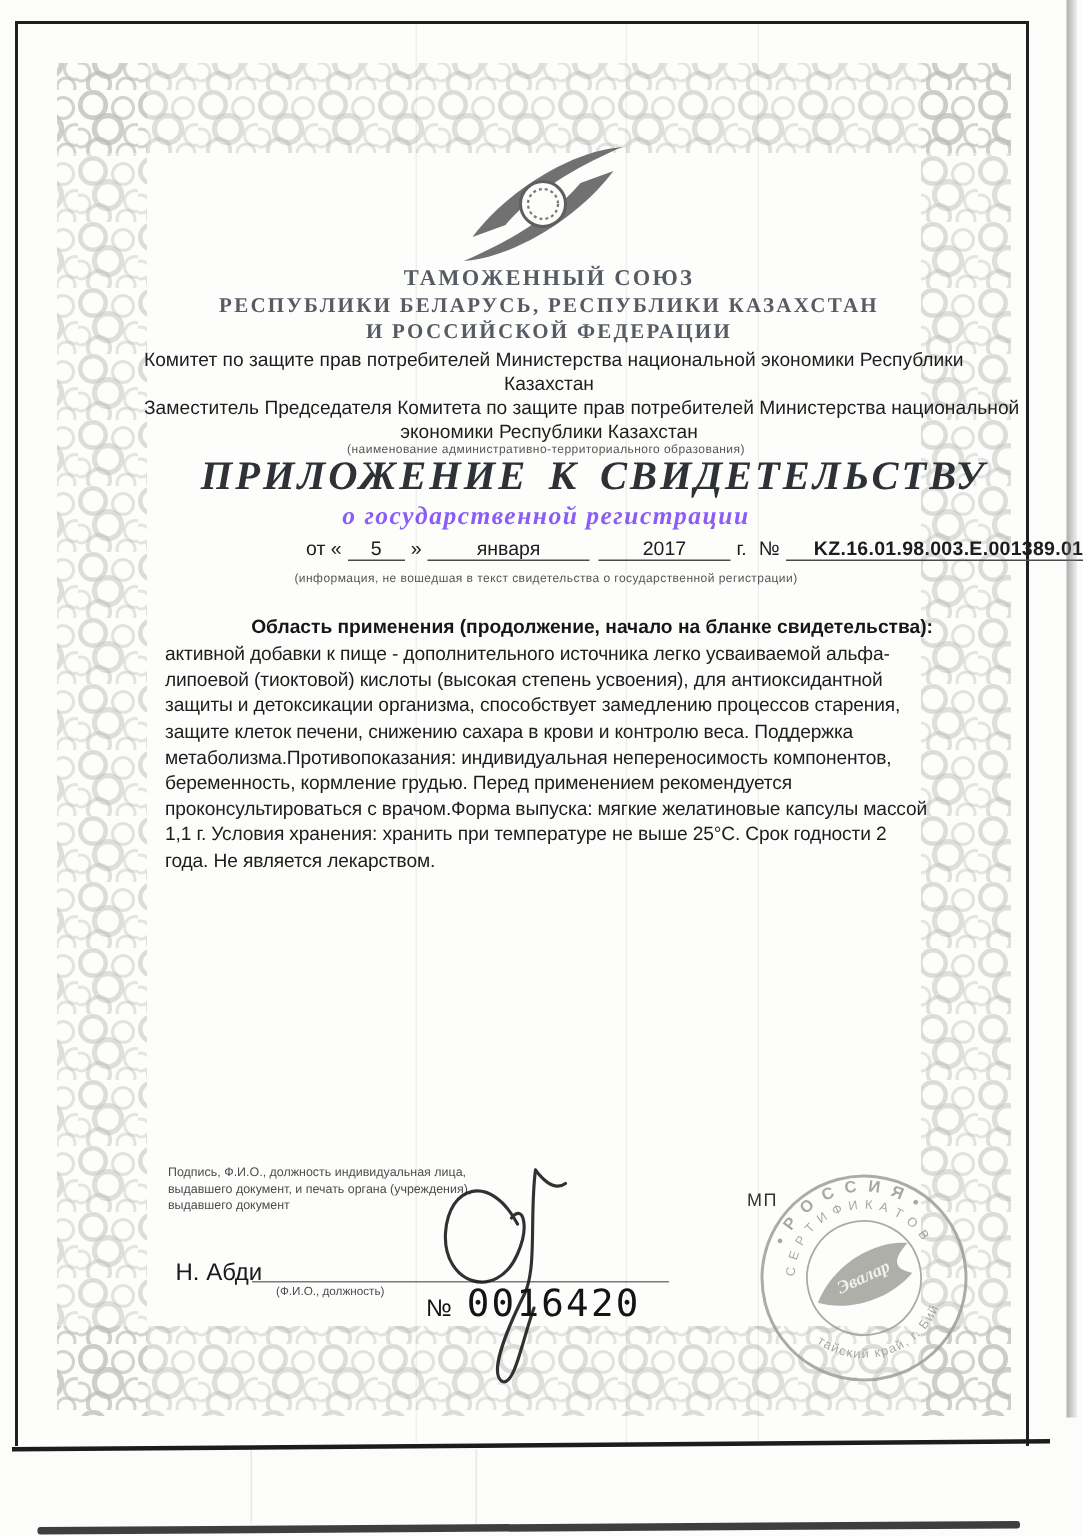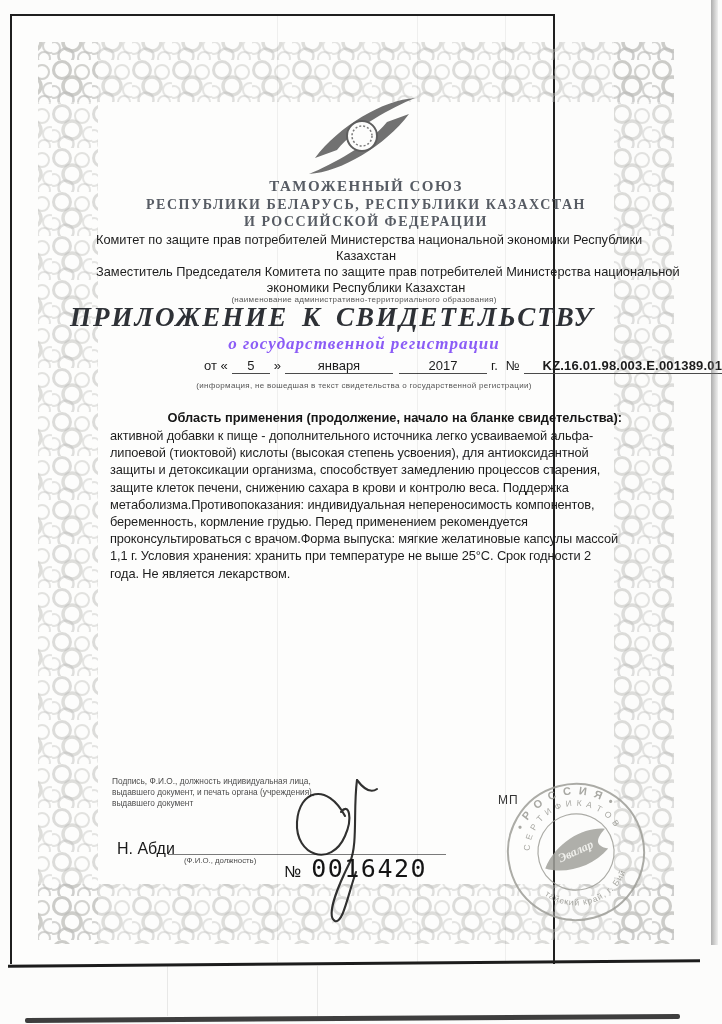--- a/index.html
+++ b/index.html
@@ -3,39 +3,39 @@
 <meta charset="utf-8">
 <style>
   html,body{margin:0;padding:0;}
   body{
     width:722px;height:1024px;position:relative;overflow:hidden;
     background:#fcfcfb;
     font-family:"Liberation Sans",sans-serif;
     color:#222;
   }
   .paper{
-    position:absolute;left:10px;top:14px;width:545px;height:950px;
+    position:absolute;left:10px;top:14px;width:676px;height:950px;
     background:#fdfdfc;
     border-top:2px solid #1f1f1f;border-left:2px solid #1f1f1f;border-right:2px solid #1f1f1f;
     box-sizing:border-box;
   }
   .lace-svg{position:absolute;left:0;top:0;pointer-events:none;}
   .emblem{position:absolute;left:275px;top:80px;}
   .hdr-line{position:absolute;left:84px;width:540px;text-align:center;white-space:nowrap;
     font-family:"Liberation Serif",serif;font-weight:bold;color:#575c64;letter-spacing:1.5px;}
   .hdr1{top:162px;font-size:15px;}
   .hdr2{top:181px;font-size:14px;}
   .hdr3{top:198px;font-size:14px;}
   .auth-line{position:absolute;left:84px;width:540px;text-align:center;white-space:nowrap;
     font-size:12.8px;color:#1d1d1d;}
   .auth1{top:216px;} .auth2{top:232px;} .auth3{top:248px;} .auth4{top:264px;}
   .small-caption{position:absolute;left:98px;width:508px;text-align:center;
     font-size:8px;color:#555;letter-spacing:.3px;white-space:nowrap;}
   .cap1{top:279px;} .cap2{top:365px;}
-  .doc-title{position:absolute;left:58px;top:286px;width:588px;text-align:left;white-space:nowrap;
+  .doc-title{position:absolute;left:58px;top:286px;width:588px;text-align:right;white-space:nowrap;
     font-family:"Liberation Serif",serif;font-style:italic;font-weight:bold;
     font-size:27px;letter-spacing:2px;word-spacing:5px;color:#2e3136;}
   .doc-subtitle{position:absolute;left:98px;top:318px;width:508px;text-align:center;white-space:nowrap;
     font-family:"Liberation Serif",serif;font-style:italic;font-weight:bold;
     font-size:17px;letter-spacing:1px;color:#8b5cf6;}
   .date-row{position:absolute;left:188px;top:342px;display:flex;align-items:baseline;
     font-size:13px;color:#1c1c1c;white-space:nowrap;}
   .date-row .lbl{padding:0 4px;}
   .u{border-bottom:1px solid #4a4a4a;text-align:center;display:inline-block;}
   .u-day{width:38px;} .u-month{width:108px;} .u-year{width:88px;margin-left:6px;}

